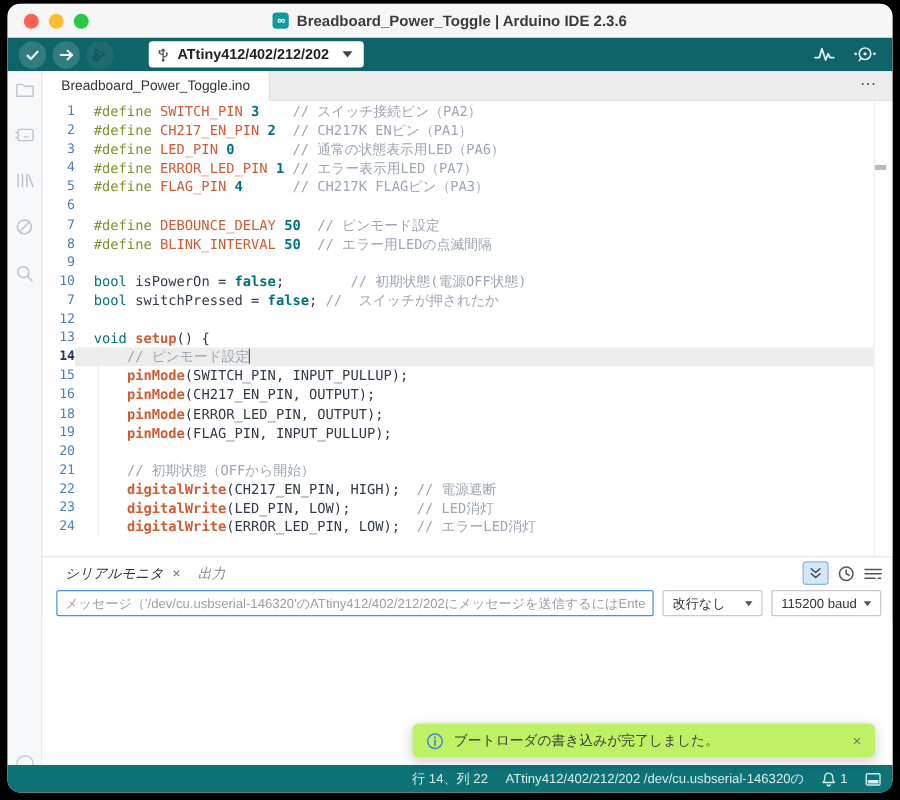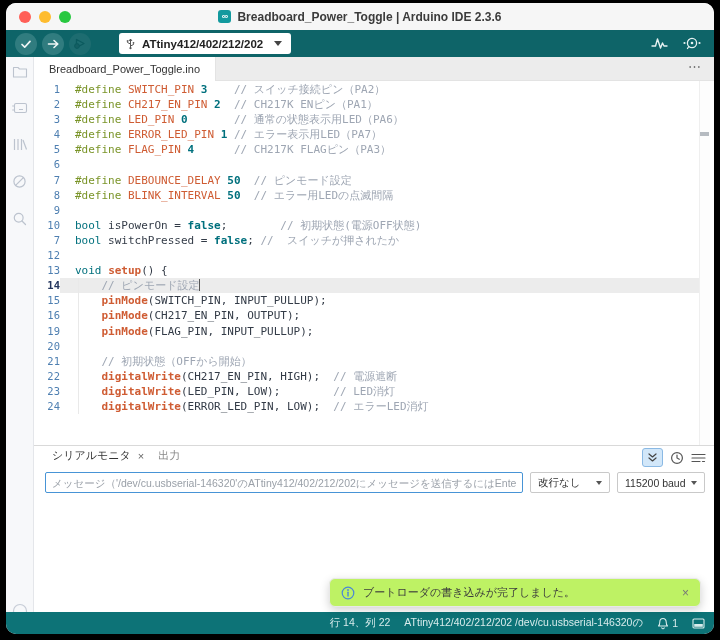--- a/index.html
+++ b/index.html
@@ -67,22 +67,22 @@
   .caret { display: inline-block; width: 1px; height: 12px; background: #555;
     vertical-align: -2px; }
   .scrollcol { position: absolute; top: 0; right: 0; width: 15px; bottom: 0;
     border-left: 1px solid #efefef; background: #fdfdfd; }
   .scrollmark { position: absolute; top: 51px; right: 5px; width: 9px; height: 4px;
     background: #b6bbc1; }
   .panel-divider { height: 1px; background: #d9d9d9; flex: none; }
   
   .panel { height: 166px; background: #fff; display: flex; flex-direction: column;
     position: relative; flex: none; }
-  .panel-header { height: 23px; display: flex; align-items: flex-start;
-    padding: 2px 8px 0 13px; gap: 4px; flex: none; }
+  .panel-header { height: 23px; display: flex; align-items: center;
+    padding: 2px 8px 0 13px; gap: 4px; flex: none; font-style: italic; }
   .ptab { font-size: 11px; display: flex; gap: 7px; align-items: center; padding: 0 5px; }
   .ptab.active { color: #333; } .ptab.inactive { color: #888; }
   .pclose { color: #666; font-size: 11px; }
   .picons { margin-left: auto; display: flex; align-items: center; gap: 7px; }
   .chevbox { width: 21px; height: 19px; background: #d2e7f9; border: 1px solid #8ab9e4;
     border-radius: 3px; display: flex; align-items: center; justify-content: center; }
   .input-row { display: flex; align-items: center; gap: 7px; padding: 3px 9px 4px 11px;
     flex: none; }
   .msg-input { flex: 1; height: 21px; border: 1px solid #4794d6; border-radius: 2px;
     font-size: 10.5px; padding: 0 6px; color: #333; outline: none;
@@ -216,20 +216,21 @@
             <div class="row"><div class="gut">7</div><div class="code"><span class="d">#define </span><span class="m">DEBOUNCE_DELAY</span><span class="t"> </span><span class="b">50</span><span class="t">  </span><span class="c">// ピンモード設定</span></div></div>
             <div class="row"><div class="gut">8</div><div class="code"><span class="d">#define </span><span class="m">BLINK_INTERVAL</span><span class="t"> </span><span class="b">50</span><span class="t">  </span><span class="c">// エラー用LEDの点滅間隔</span></div></div>
             <div class="row"><div class="gut">9</div><div class="code"></div></div>
             <div class="row"><div class="gut">10</div><div class="code"><span class="k">bool</span><span class="t"> isPowerOn = </span><span class="b">false</span><span class="t">;        </span><span class="c">// 初期状態(電源OFF状態)</span></div></div>
             <div class="row"><div class="gut">7</div><div class="code"><span class="k">bool</span><span class="t"> switchPressed = </span><span class="b">false</span><span class="t">; </span><span class="c">//  スイッチが押されたか</span></div></div>
             <div class="row"><div class="gut">12</div><div class="code"></div></div>
             <div class="row"><div class="gut">13</div><div class="code"><span class="k">void</span><span class="t"> </span><span class="f">setup</span><span class="t">() {</span></div></div>
             <div class="row cur g"><div class="gut">14</div><div class="code"><span class="t">    </span><span class="c">// ピンモード設定</span><span class="caret"></span></div></div>
             <div class="row g"><div class="gut">15</div><div class="code"><span class="t">    </span><span class="f">pinMode</span><span class="t">(SWITCH_PIN, INPUT_PULLUP);</span></div></div>
             <div class="row g"><div class="gut">16</div><div class="code"><span class="t">    </span><span class="f">pinMode</span><span class="t">(CH217_EN_PIN, OUTPUT);</span></div></div>
+            <div class="row g"><div class="gut">18</div><div class="code"><span class="t">    </span><span class="f">pinMode</span><span class="t">(ERROR_LED_PIN, OUTPUT);</span></div></div>
             <div class="row g"><div class="gut">19</div><div class="code"><span class="t">    </span><span class="f">pinMode</span><span class="t">(FLAG_PIN, INPUT_PULLUP);</span></div></div>
             <div class="row g"><div class="gut">20</div><div class="code"></div></div>
             <div class="row g"><div class="gut">21</div><div class="code"><span class="t">    </span><span class="c">// 初期状態（OFFから開始）</span></div></div>
             <div class="row g"><div class="gut">22</div><div class="code"><span class="t">    </span><span class="f">digitalWrite</span><span class="t">(CH217_EN_PIN, HIGH);  </span><span class="c">// 電源遮断</span></div></div>
             <div class="row g"><div class="gut">23</div><div class="code"><span class="t">    </span><span class="f">digitalWrite</span><span class="t">(LED_PIN, LOW);        </span><span class="c">// LED消灯</span></div></div>
             <div class="row g"><div class="gut">24</div><div class="code"><span class="t">    </span><span class="f">digitalWrite</span><span class="t">(ERROR_LED_PIN, LOW);  </span><span class="c">// エラーLED消灯</span></div></div>
           </div>
         <div class="scrollcol">
           <div class="scrollmark"></div>
         </div>

